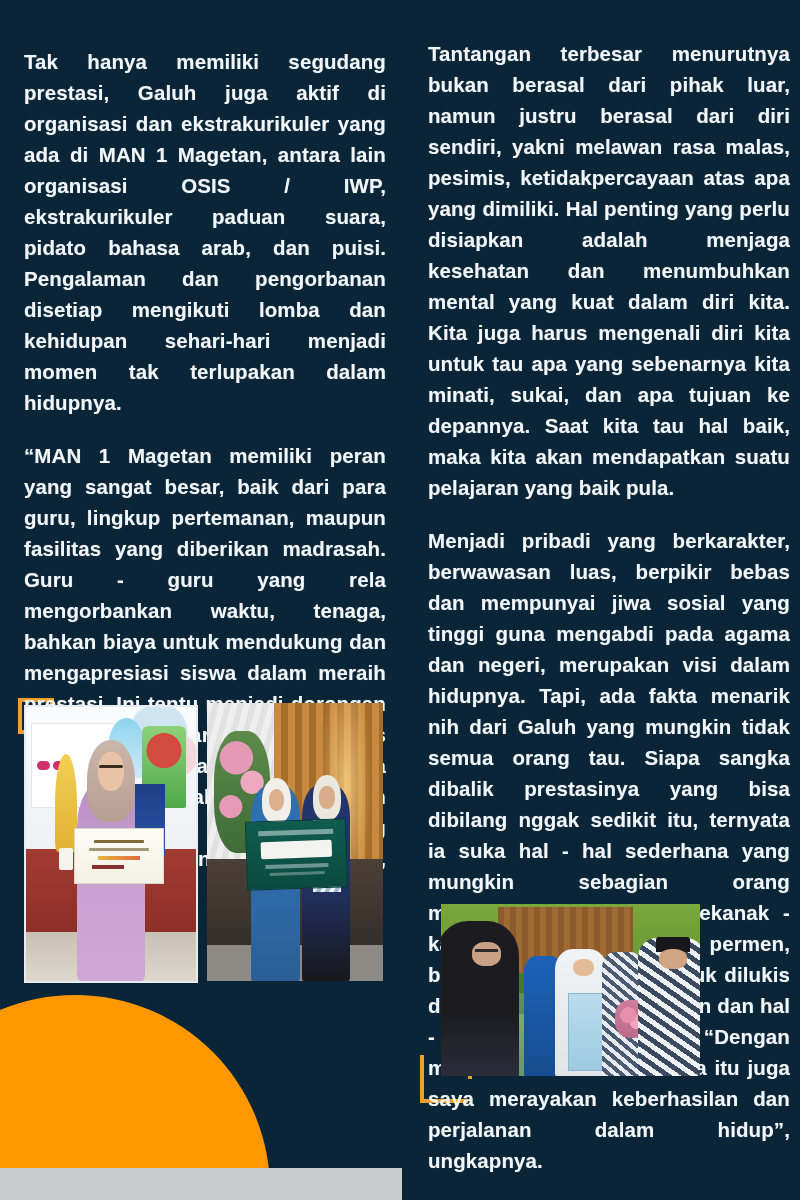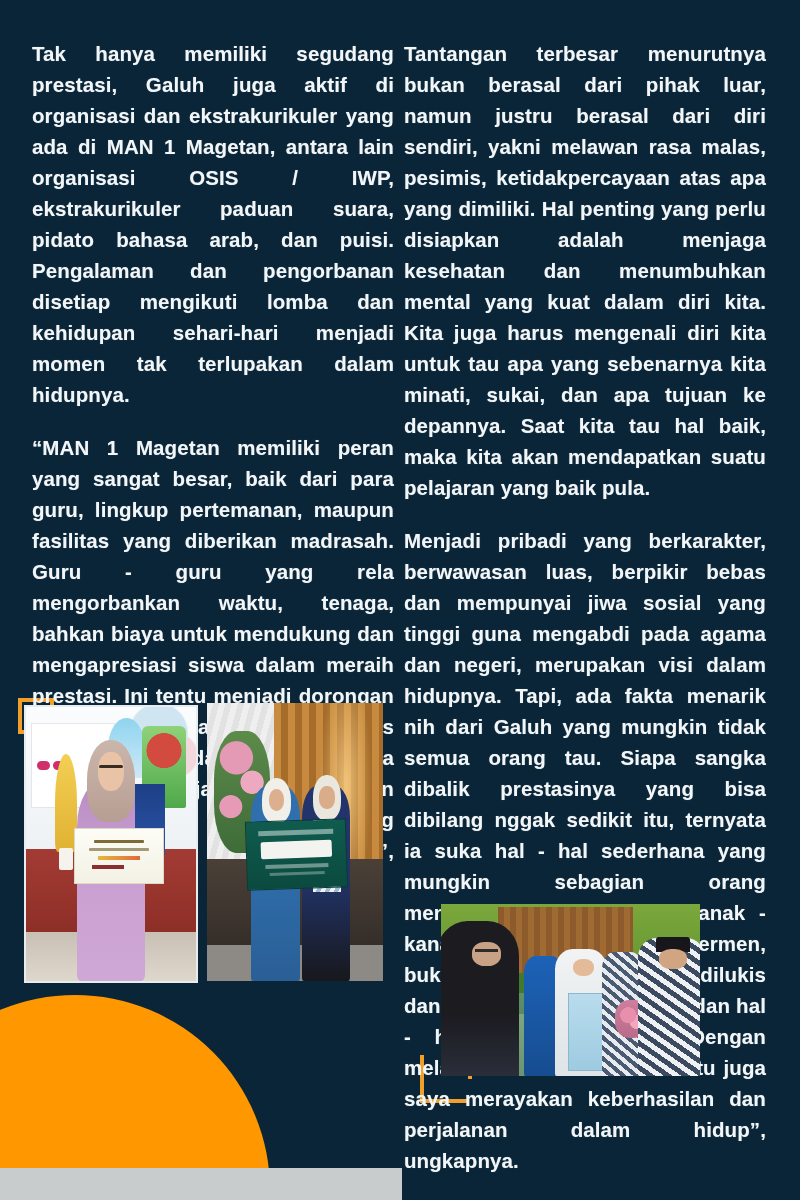--- a/index.html
+++ b/index.html
@@ -64,22 +64,22 @@
     border-top: 4px solid #f0a02a;
     border-right: 4px solid #f0a02a;
   }
 
   
   .col {
     position: absolute;
     top: 38px;
     width: 362px;
   }
-  .col-left  { left: 32px; }
-  .col-right { left: 404px; }
+  .col-left  { left: 24px; margin-top: 8px; }
+  .col-right { left: 428px; }
 
   .para {
     color: #f2f6f8;
     font-size: 20.5px;
     line-height: 31px;
     font-weight: 700;
     text-align: justify;
     margin: 0 0 22px 0;
     letter-spacing: .1px;
     text-shadow: 0 0 1px rgba(255,255,255,.35);

